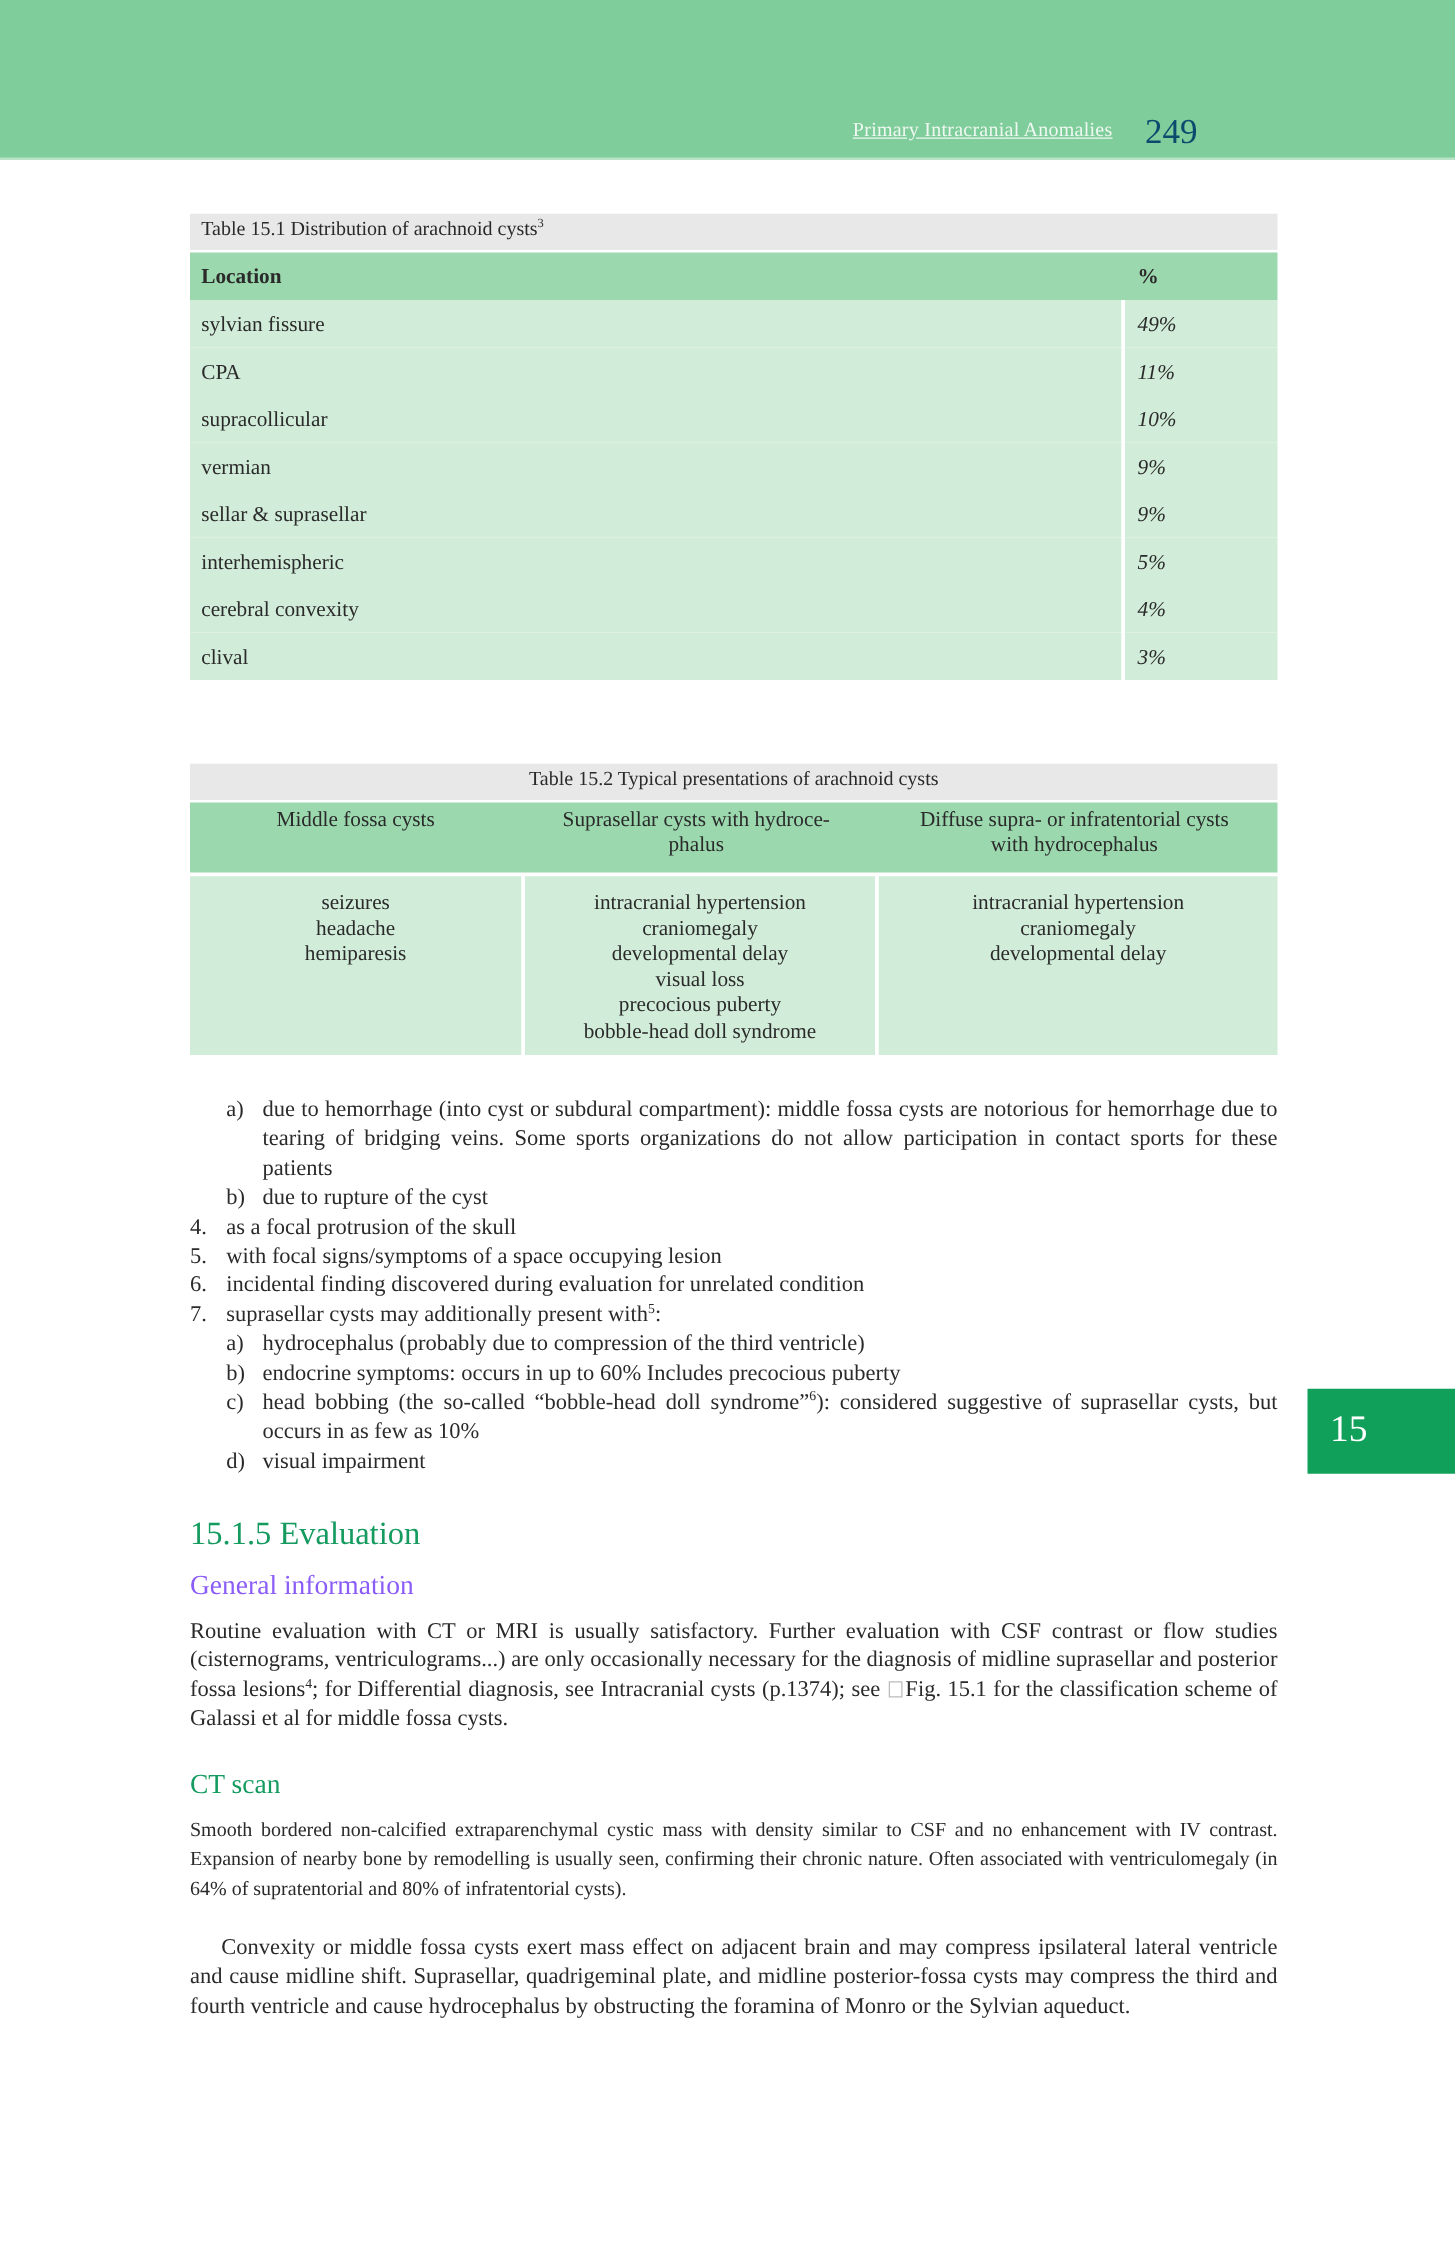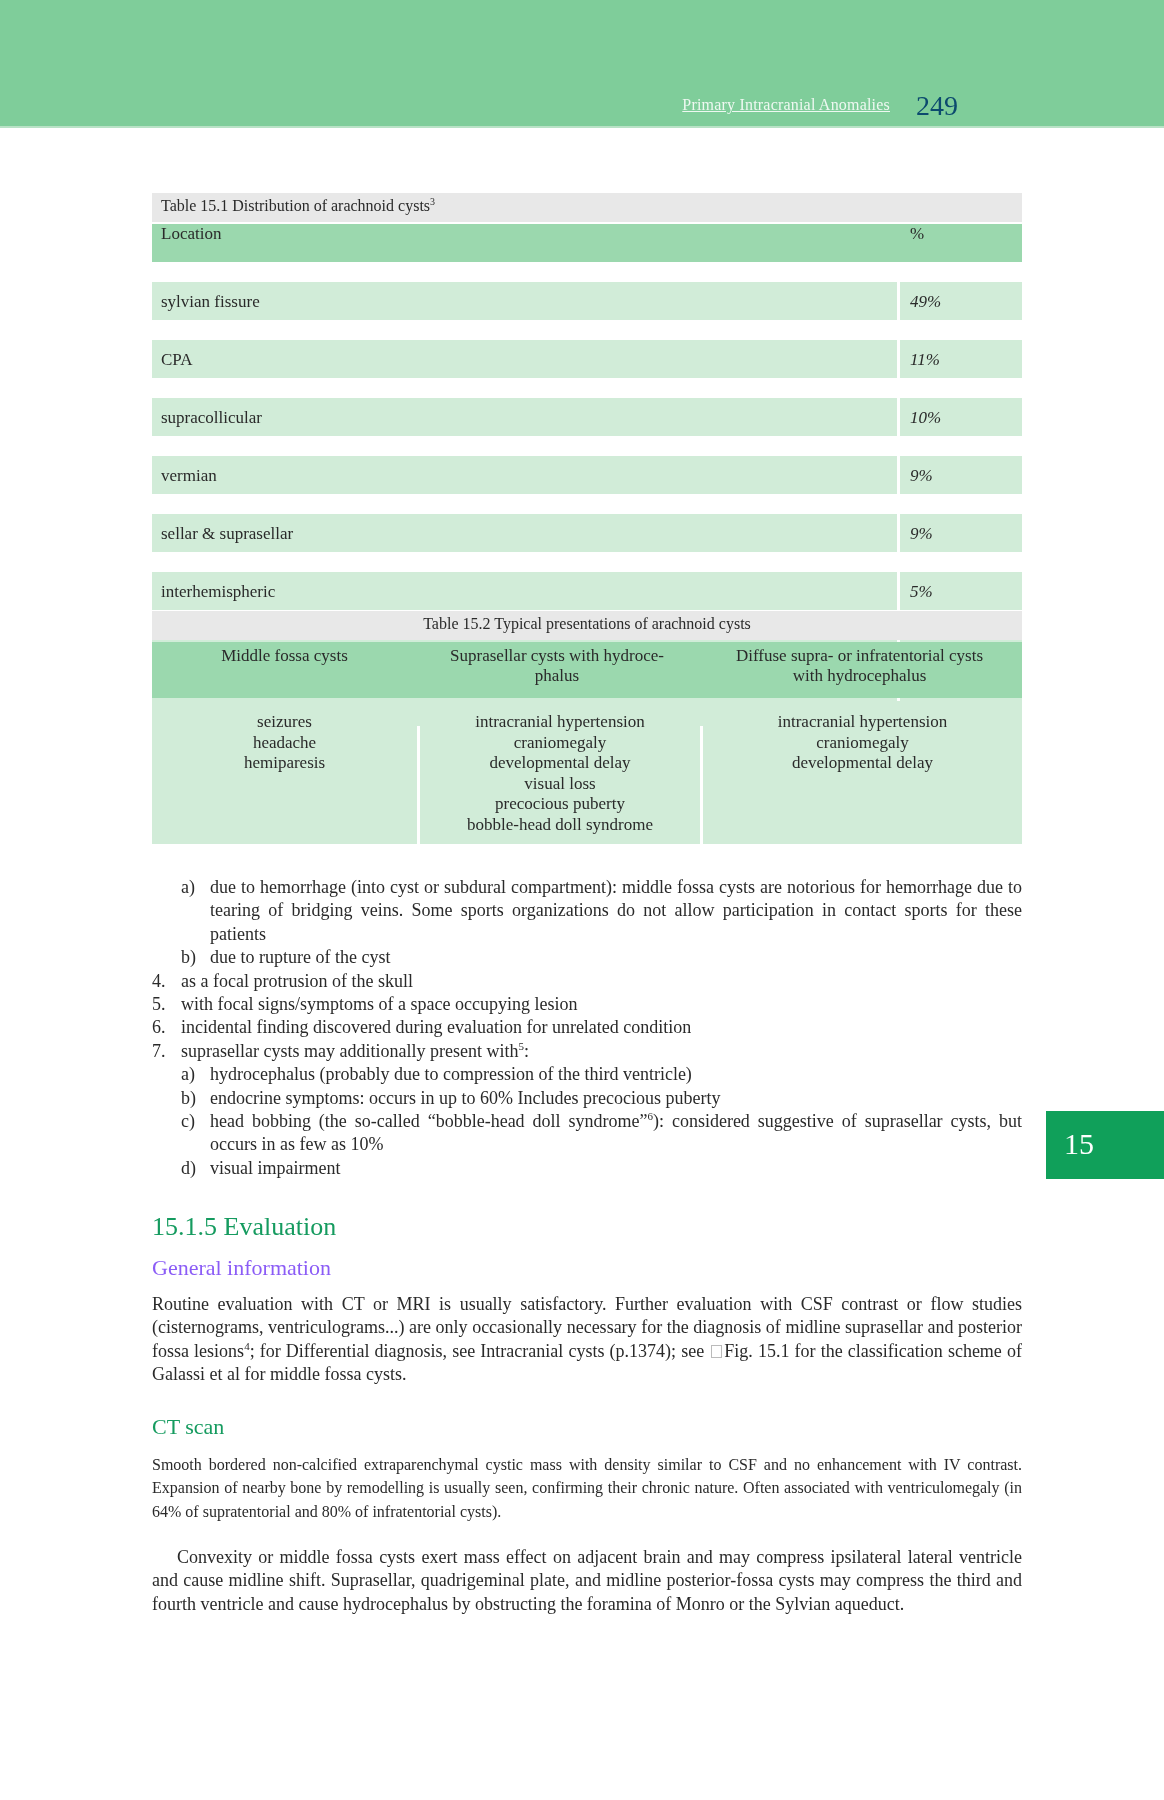--- a/index.html
+++ b/index.html
@@ -24,33 +24,33 @@
     background: #10a05a;
     padding-left: 17px;
   }
   .chapter-tab span {
     position: absolute; left: 18px; top: 16px; font-size: 30px; color: #ffffff;
   }
 
   .content { position: absolute; left: 152px; width: 870px; }
 
   
-  .table1 { top: 193px; }
+  .table1 { top: 171px; }
   .tbl-caption {
     background: #e8e8e8; height: 29px; padding: 4px 9px 0 9px;
     font-size: 16px; color: #2a2a2a;
   }
   .tbl-caption sup { font-size: 10px; }
   .t1-head {
     display: flex; background: #9bd8ae; height: 38px; margin-top: 2px;
-    font-size: 17px; 
+    font-size: 17px; align-items: center; font-weight: bold;
   }
   .t1-head .c1 { flex: 1; padding-left: 9px; }
   .t1-head .c2 { width: 124px; padding-left: 12px; }
-  .t1-row { display: flex; height: 38px; margin-top: 20px; font-size: 17px; }
+  .t1-row { display: flex; height: 38px; margin-top: 0; font-size: 17px; }
   .t1-row .c1 { flex: 1; background: #d1ecd8; padding: 10px 9px 0 9px; }
   .t1-row .c2 { width: 122px; margin-left: 3px; background: #d1ecd8; padding: 10px 0 0 10px; font-style: italic; }
 
   
   .table2 { top: 611px; text-align: center; }
   .t2-head {
     display: flex; background: #9bd8ae; height: 56px; margin-top: 2px;
     font-size: 17px; line-height: 20px;
   }
   .t2-head .col, .t2-body .col { padding: 4px 9px 0 9px; }

